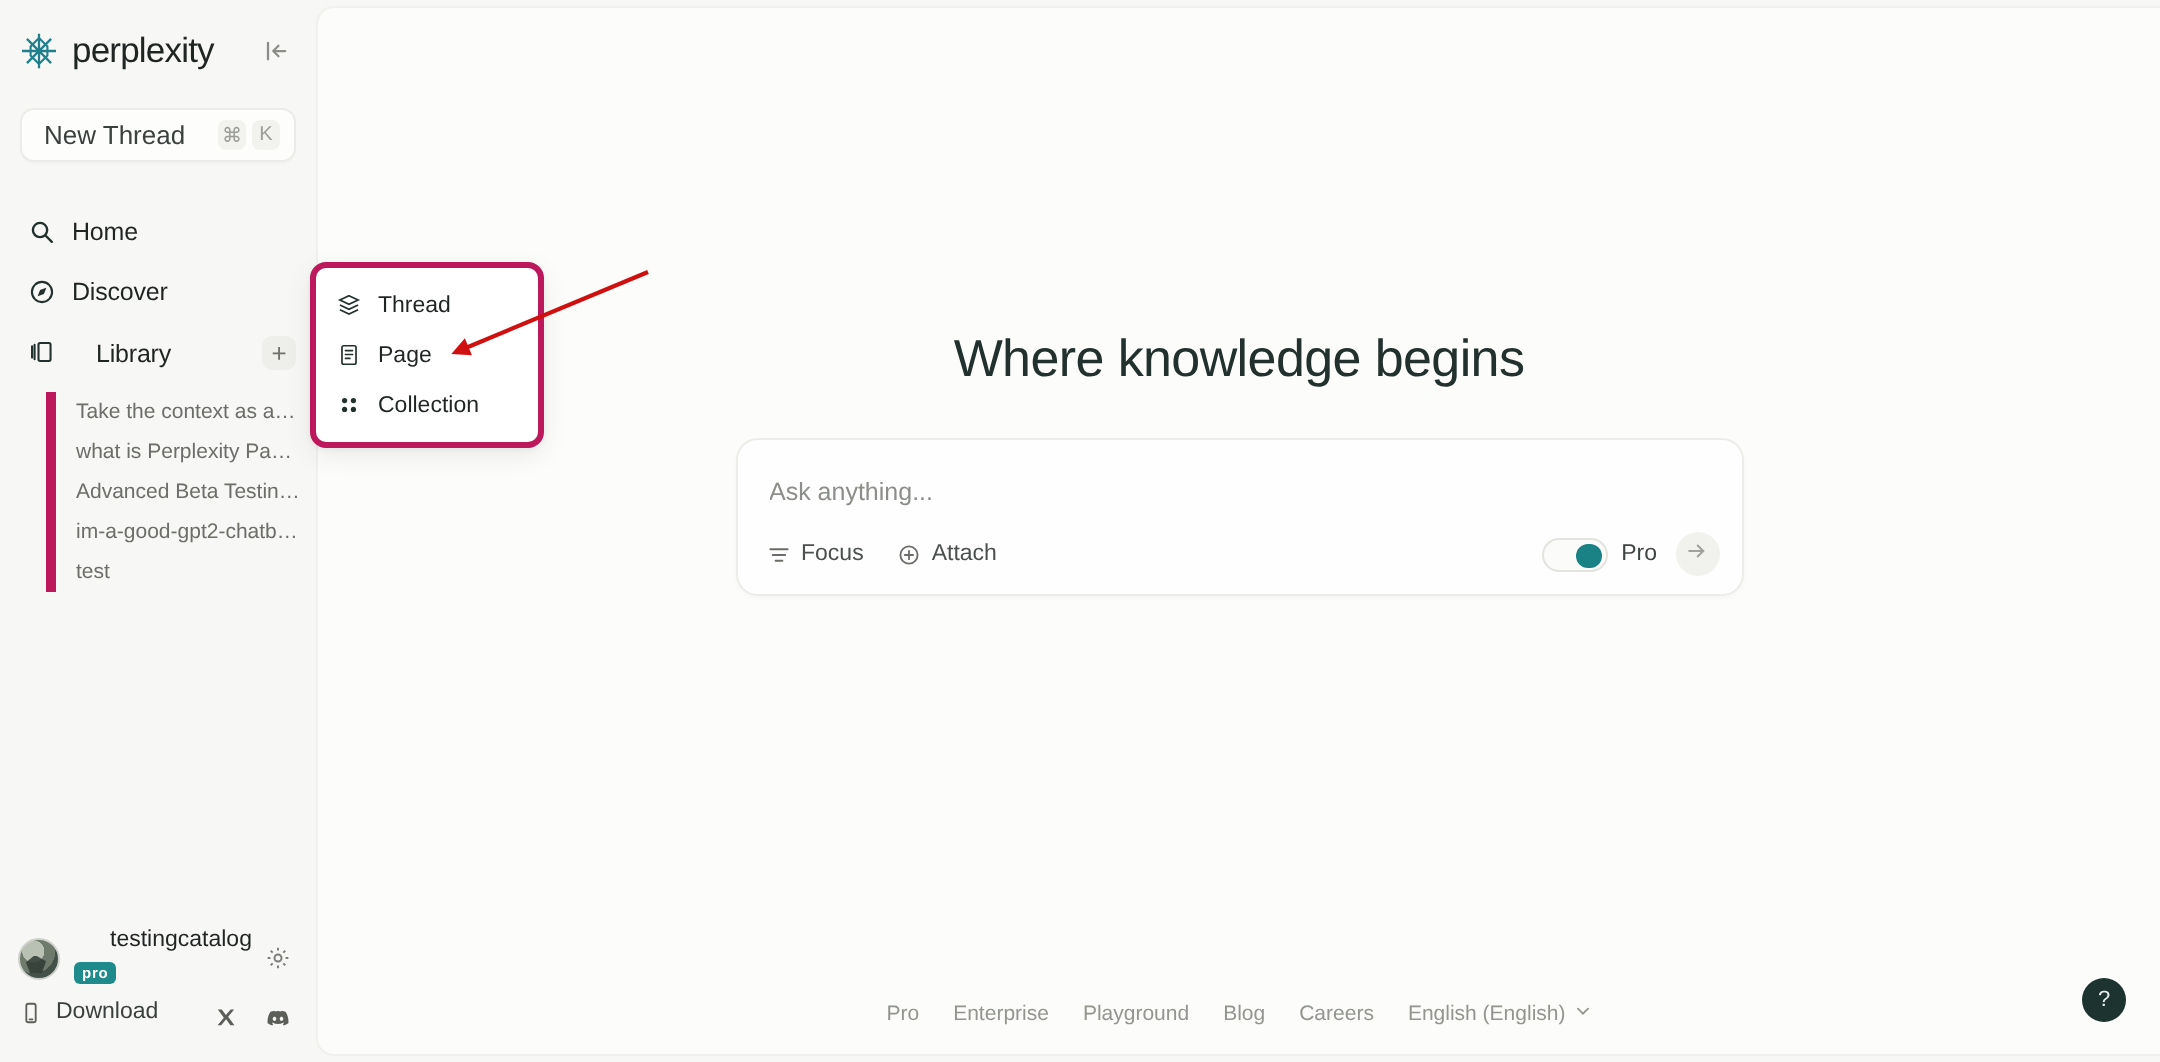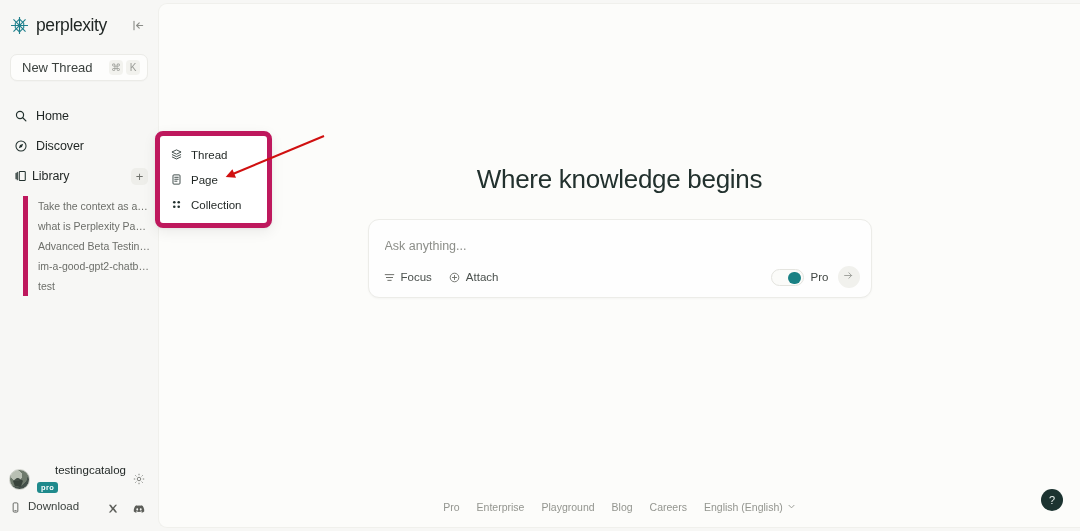--- a/index.html
+++ b/index.html
@@ -58,21 +58,21 @@
 
   .nav { margin-top: 20px; }
   .nav-item {
     display: flex; align-items: center; gap: 8px;
     height: 30px; padding: 0 10px 0 13px;
     cursor: pointer;
   }
   .nav-item .ico { width: 15px; height: 15px; display:flex; align-items:center; justify-content:center; color:#22312e; }
   .nav-label { font-size: 12.5px; color: #1f2523; letter-spacing: -0.1px; }
   .nav-item.library { justify-content: space-between; }
-  .lib-left { display: flex; align-items: center; gap: 4px; }
+  .lib-left { display: flex; align-items: flex-end; gap: 20px; }
   .plus-btn {
     width: 17px; height: 17px; border-radius: 5px;
     display: flex; align-items: center; justify-content: center;
     color: #6f716c; font-size: 13px; line-height: 1;
     background: #eeeeea; cursor: pointer;
   }
 
   .lib-list {
     margin: 5px 0 0 23px;
     border-left: 5px solid #be185d;
@@ -187,21 +187,21 @@
     background: #1c3330; color: #e8efec;
     display: flex; align-items: center; justify-content: center;
     font-size: 11px; cursor: pointer;
   }
 
   
   #dropdown {
     position: absolute; left: 155px; top: 131px;
     width: 117px;
     background: #ffffff;
-    border: 5px solid #be185d;
+    border: 3px solid #be185d;
     border-radius: 8px;
     box-shadow: 0 4px 14px rgba(0,0,0,.07), 0 1px 3px rgba(0,0,0,.05);
     padding: 6px 0;
     z-index: 40;
   }
   .dd-item {
     display: flex; align-items: center; gap: 8px;
     height: 25px; padding: 0 10px;
     cursor: pointer;
   }

